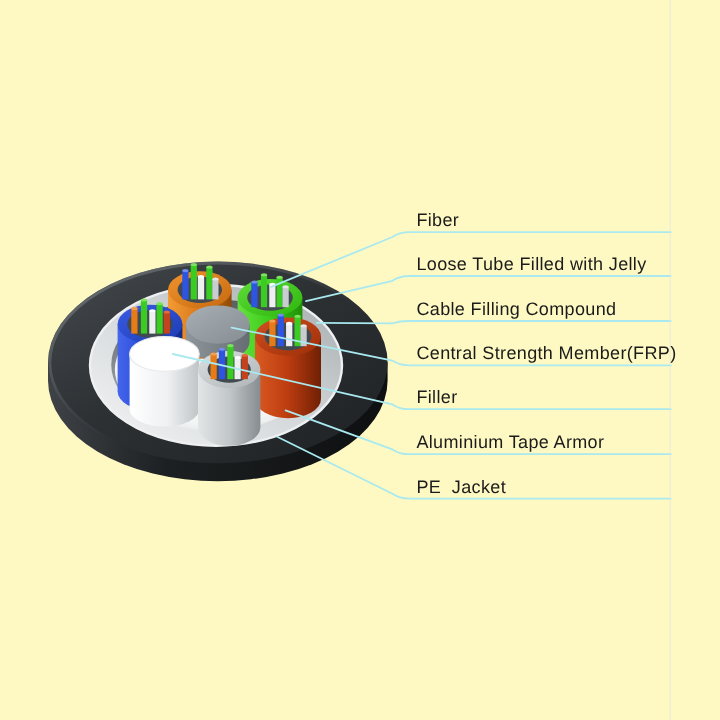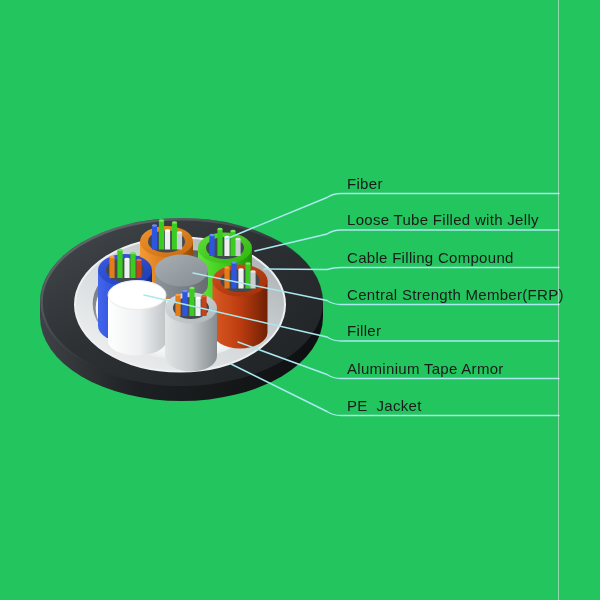--- a/index.html
+++ b/index.html
@@ -1,19 +1,19 @@
 <!DOCTYPE html>
 <html><head>
 <meta charset="utf-8">
 <style>
   html, body { margin: 0; padding: 0; background: #ffffff; }
   .stage {
     position: relative;
     width: 600px; height: 600px;
-    background: #22c55e;
+    background: #fef9c3;
     font-family: "Liberation Sans", sans-serif;
     overflow: hidden;
   }
   svg { display: block; }
   .label {
     font-family: "Liberation Sans", sans-serif;
     font-size: 15px;
     letter-spacing: 0.3px;
     white-space: pre;
   }

